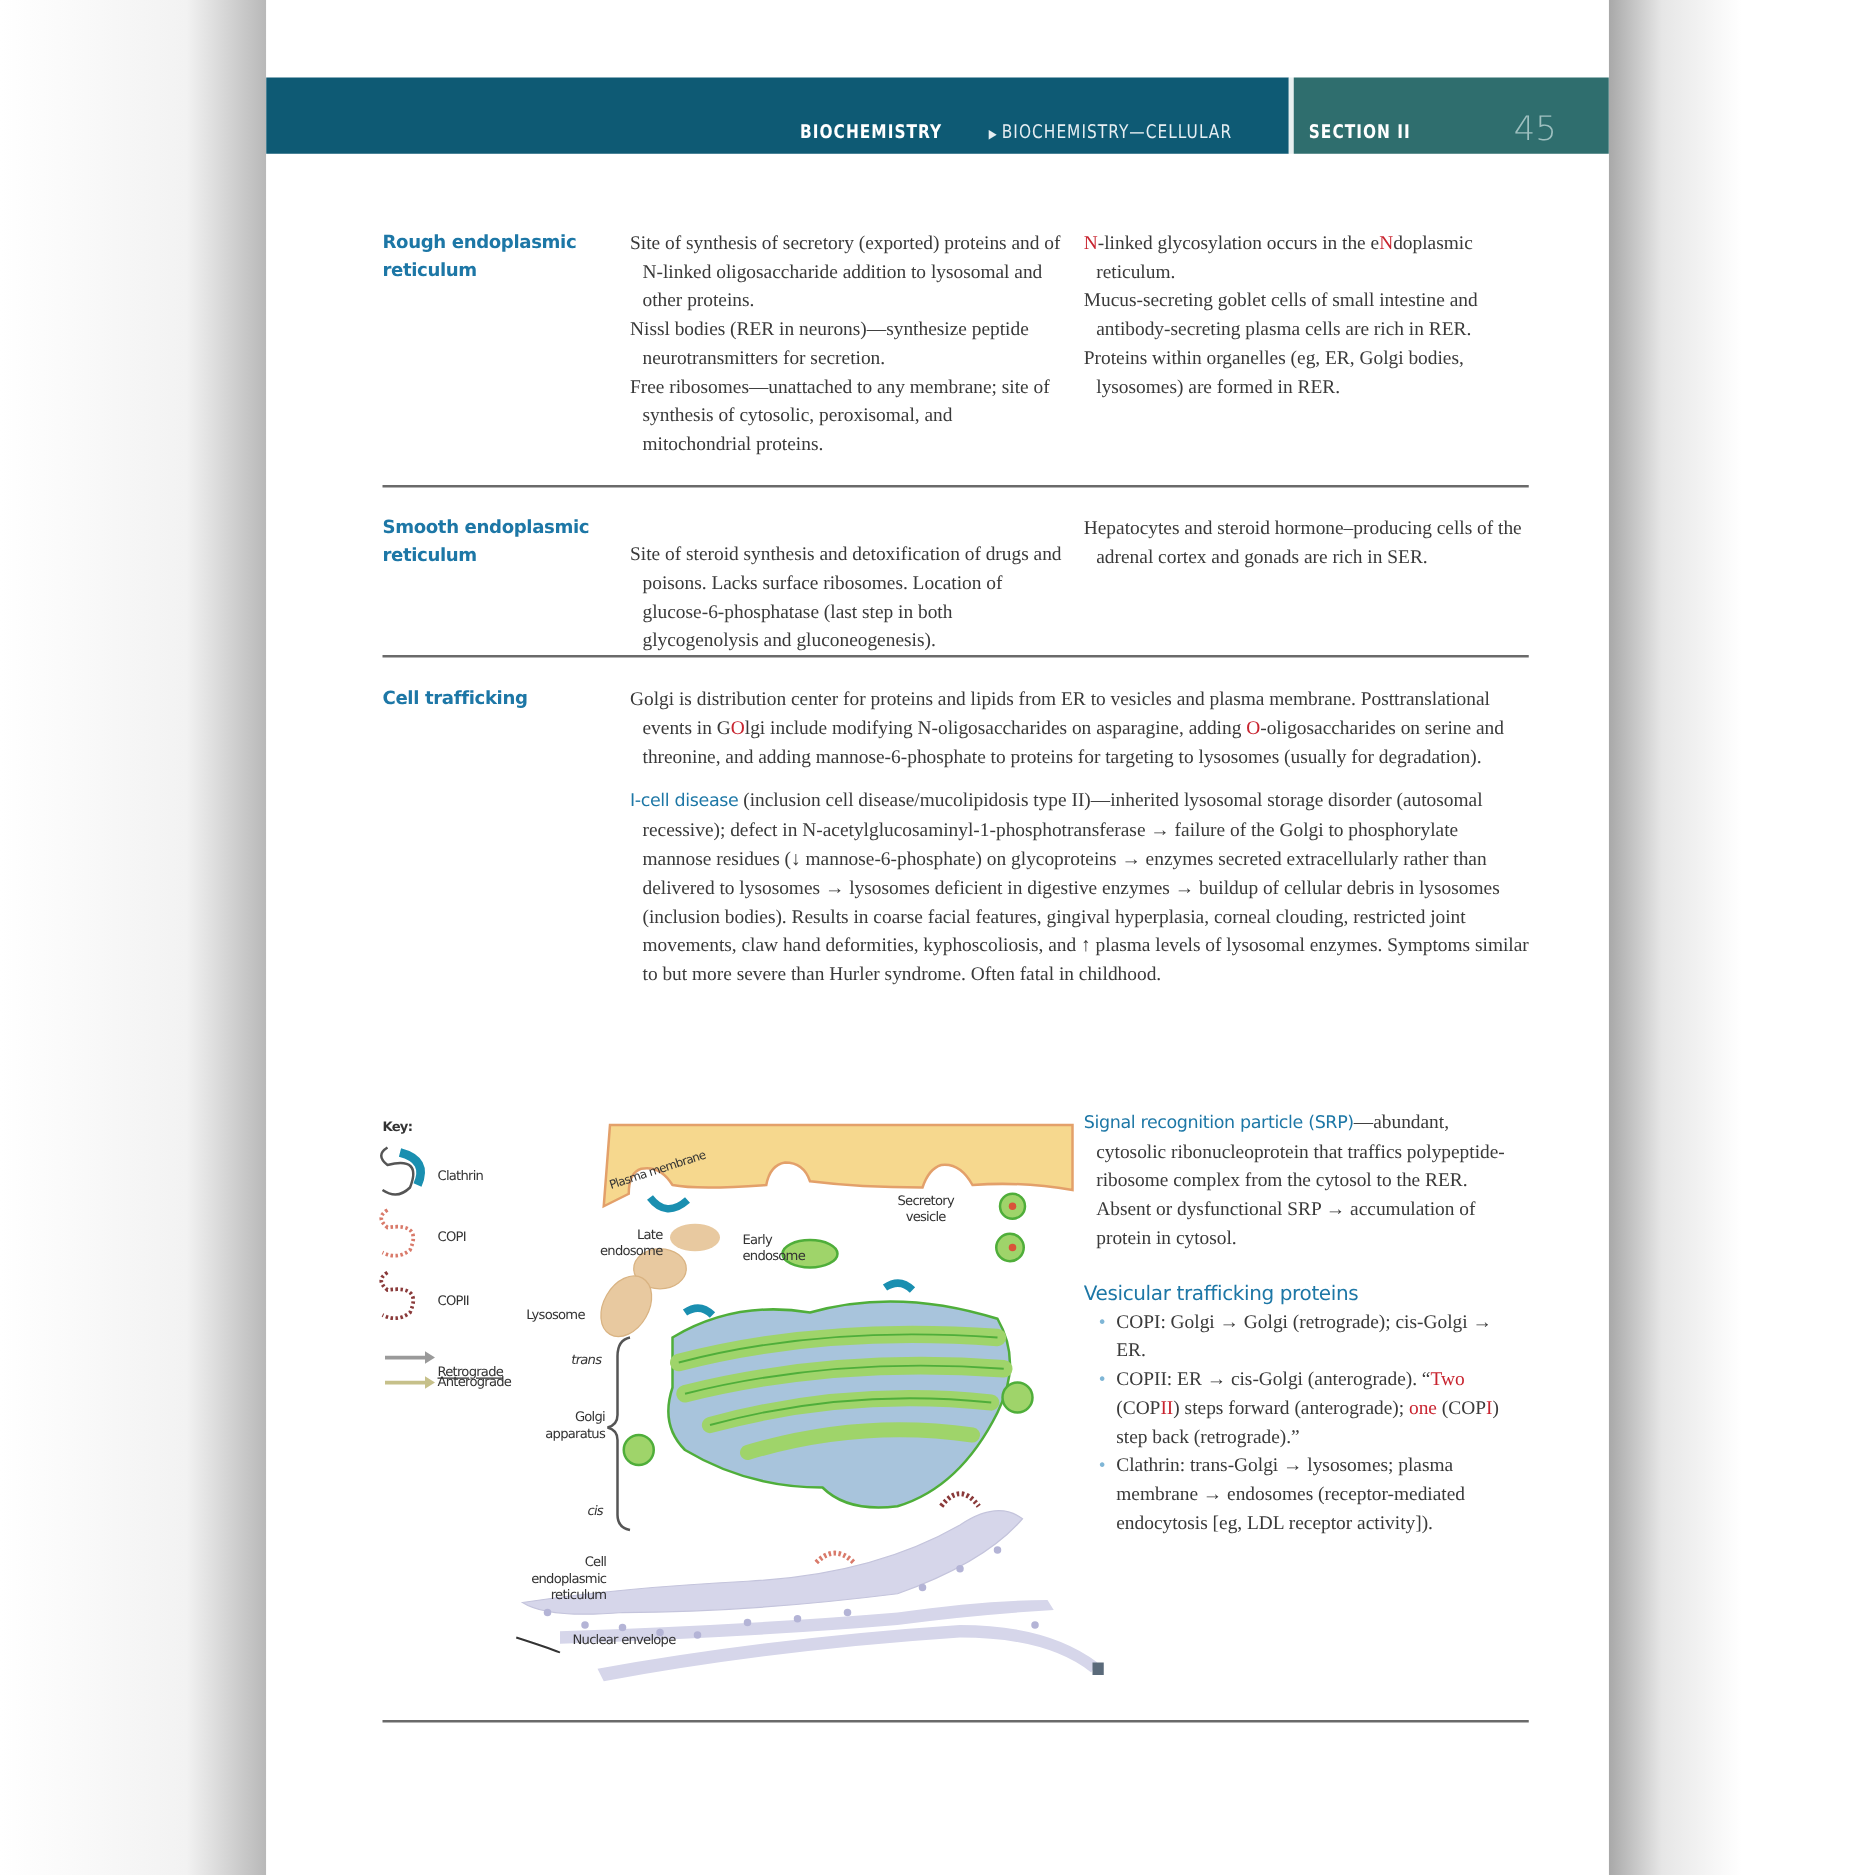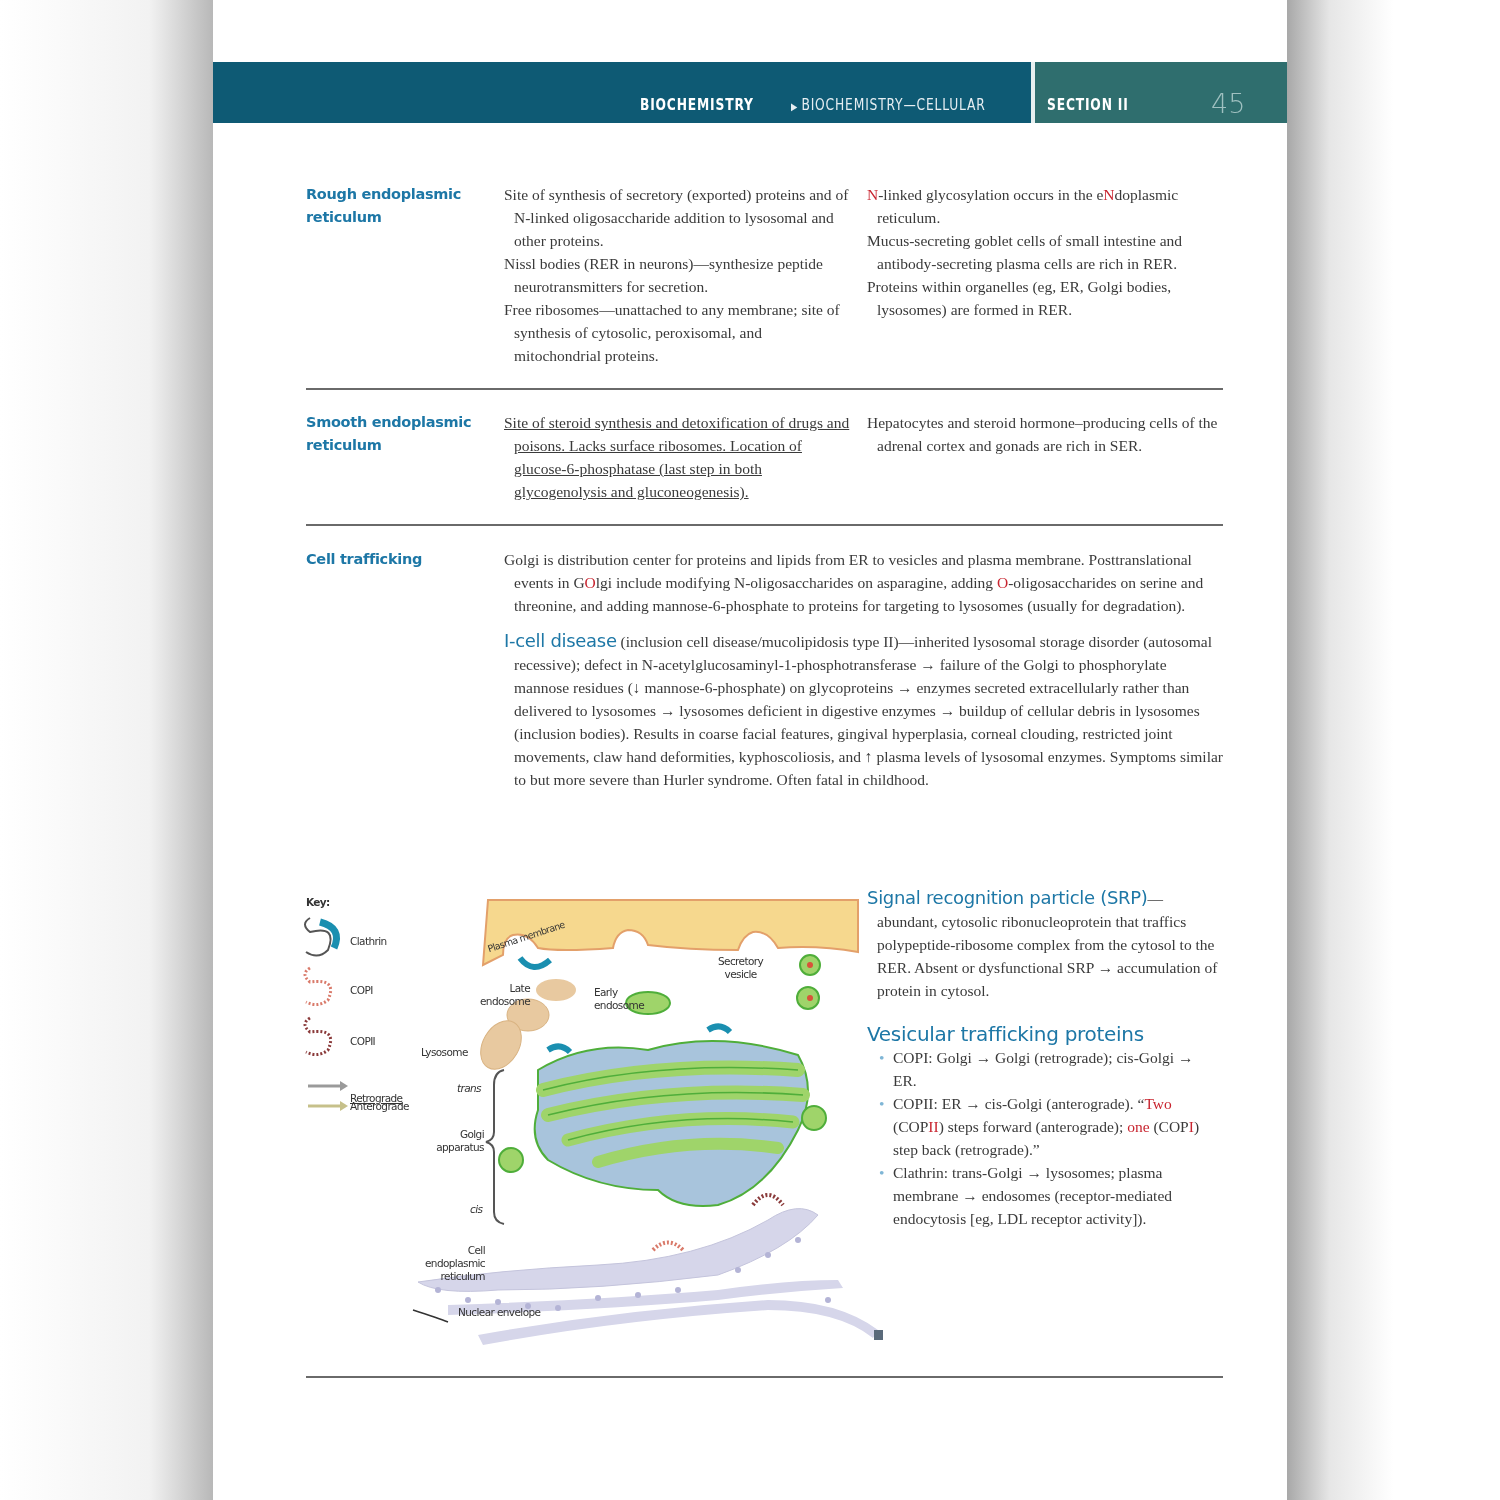--- a/index.html
+++ b/index.html
@@ -51,21 +51,21 @@
   }
   .col-text {
     position: absolute; color: #3a3a3a; font-size: 15.5px; line-height: 23px;
   }
   .col-text p { margin: 0; padding-left: 10px; text-indent: -10px; }
   .rule {
     position: absolute; left: 93px; width: 917px; height: 2px; background: #6a6a6a;
   }
   .red { color: #c8242f; }
   .blue-label {
-    color: #1d77a6; font-family: "DejaVu Sans", sans-serif; font-size: 18px; letter-spacing: -0.3px;
+    color: #1d77a6; font-family: "DejaVu Sans", sans-serif; font-size: 14px; letter-spacing: -0.3px;
   }
   .bullet-list { margin: 0; padding: 0; list-style: none; }
   .bullet-list li { position: relative; padding-left: 26px; text-indent: 0; }
   .bullet-list li::before {
     content: "\2022"; position: absolute; left: 12px; color: #7fb6d6;
   }
   .diagram { position: absolute; left: 85px; top: 890px; width: 580px; height: 460px; }
   .diag-label {
     position: absolute; font-family: "DejaVu Sans", sans-serif; font-size: 10.5px; color: #333;
     letter-spacing: -0.6px; line-height: 13px;
@@ -105,41 +105,41 @@
     <p><span class="red">N</span><span>-linked glycosylation occurs in the e</span><span class="red">N</span><span>doplasmic reticulum.</span></p>
     <p>Mucus-secreting goblet cells of small intestine and antibody-secreting plasma cells are rich in RER.</p>
     <p>Proteins within organelles (eg, ER, Golgi bodies, lysosomes) are formed in RER.</p>
   </div>
   <div class="rule" style="top:388px;"></div>
 
   <div class="entry-title" style="top:411px;">
     <div>Smooth endoplasmic</div>
     <div>reticulum</div>
   </div>
-  <div class="col-text" style="left:291px; top:411px; width:352px;text-decoration:underline;">
+  <div class="col-text" style="left:291px; top:432px; width:352px;">
     <p>Site of steroid synthesis and detoxification of drugs and poisons. Lacks surface ribosomes. Location of glucose-6-phosphatase (last step in both glycogenolysis and gluconeogenesis).</p>
   </div>
   <div class="col-text" style="left:654px; top:411px; width:356px;">
     <p>Hepatocytes and steroid hormone–producing cells of the adrenal cortex and gonads are rich in SER.</p>
   </div>
   <div class="rule" style="top:524px;"></div>
 
   <div class="entry-title" style="top:548px;">
     <div>Cell trafficking</div>
   </div>
   <div class="col-text" style="left:291px; top:548px; width:720px;">
     <p><span>Golgi is distribution center for proteins and lipids from ER to vesicles and plasma membrane. Posttranslational events in G</span><span class="red">O</span><span>lgi include modifying N-oligosaccharides on asparagine, adding </span><span class="red">O</span><span>-oligosaccharides on serine and threonine, and adding mannose-6-phosphate to proteins for targeting to lysosomes (usually for degradation).</span></p>
     <p style="margin-top:12px;"><span class="blue-label">I-cell disease</span><span> (inclusion cell disease/mucolipidosis type II)—inherited lysosomal storage disorder (autosomal recessive); defect in N-acetylglucosaminyl-1-phosphotransferase → failure of the Golgi to phosphorylate mannose residues (↓ mannose-6-phosphate) on glycoproteins → enzymes secreted extracellularly rather than delivered to lysosomes → lysosomes deficient in digestive enzymes → buildup of cellular debris in lysosomes (inclusion bodies). Results in coarse facial features, gingival hyperplasia, corneal clouding, restricted joint movements, claw hand deformities, kyphoscoliosis, and ↑ plasma levels of lysosomal enzymes. Symptoms similar to but more severe than Hurler syndrome. Often fatal in childhood.</span></p>
   </div>
 
   <div class="col-text" style="left:654px; top:886px; width:352px;">
     <p><span class="blue-label">Signal recognition particle (SRP)</span><span>—abundant, cytosolic ribonucleoprotein that traffics polypeptide-ribosome complex from the cytosol to the RER. Absent or dysfunctional SRP → accumulation of protein in cytosol.</span></p>
   </div>
   <div class="col-text" style="left:654px; top:1023px; width:352px;">
-    <div class="blue-label" style="font-size:20px;">Vesicular trafficking proteins</div>
+    <div class="blue-label" style="font-size:16px;">Vesicular trafficking proteins</div>
     <ul class="bullet-list">
       <li>COPI: Golgi → Golgi (retrograde); cis-Golgi → ER.</li>
       <li><span>COPII: ER → cis-Golgi (anterograde). “</span><span class="red">Two</span><span> (COP</span><span class="red">II</span><span>) steps forward (anterograde); </span><span class="red">one</span><span> (COP</span><span class="red">I</span><span>) step back (retrograde).”</span></li>
       <li>Clathrin: trans-Golgi → lysosomes; plasma membrane → endosomes (receptor-mediated endocytosis [eg, LDL receptor activity]).</li>
     </ul>
   </div>
 
   <div class="diagram">
     <svg width="580" height="460" viewBox="0 0 580 460">
 

